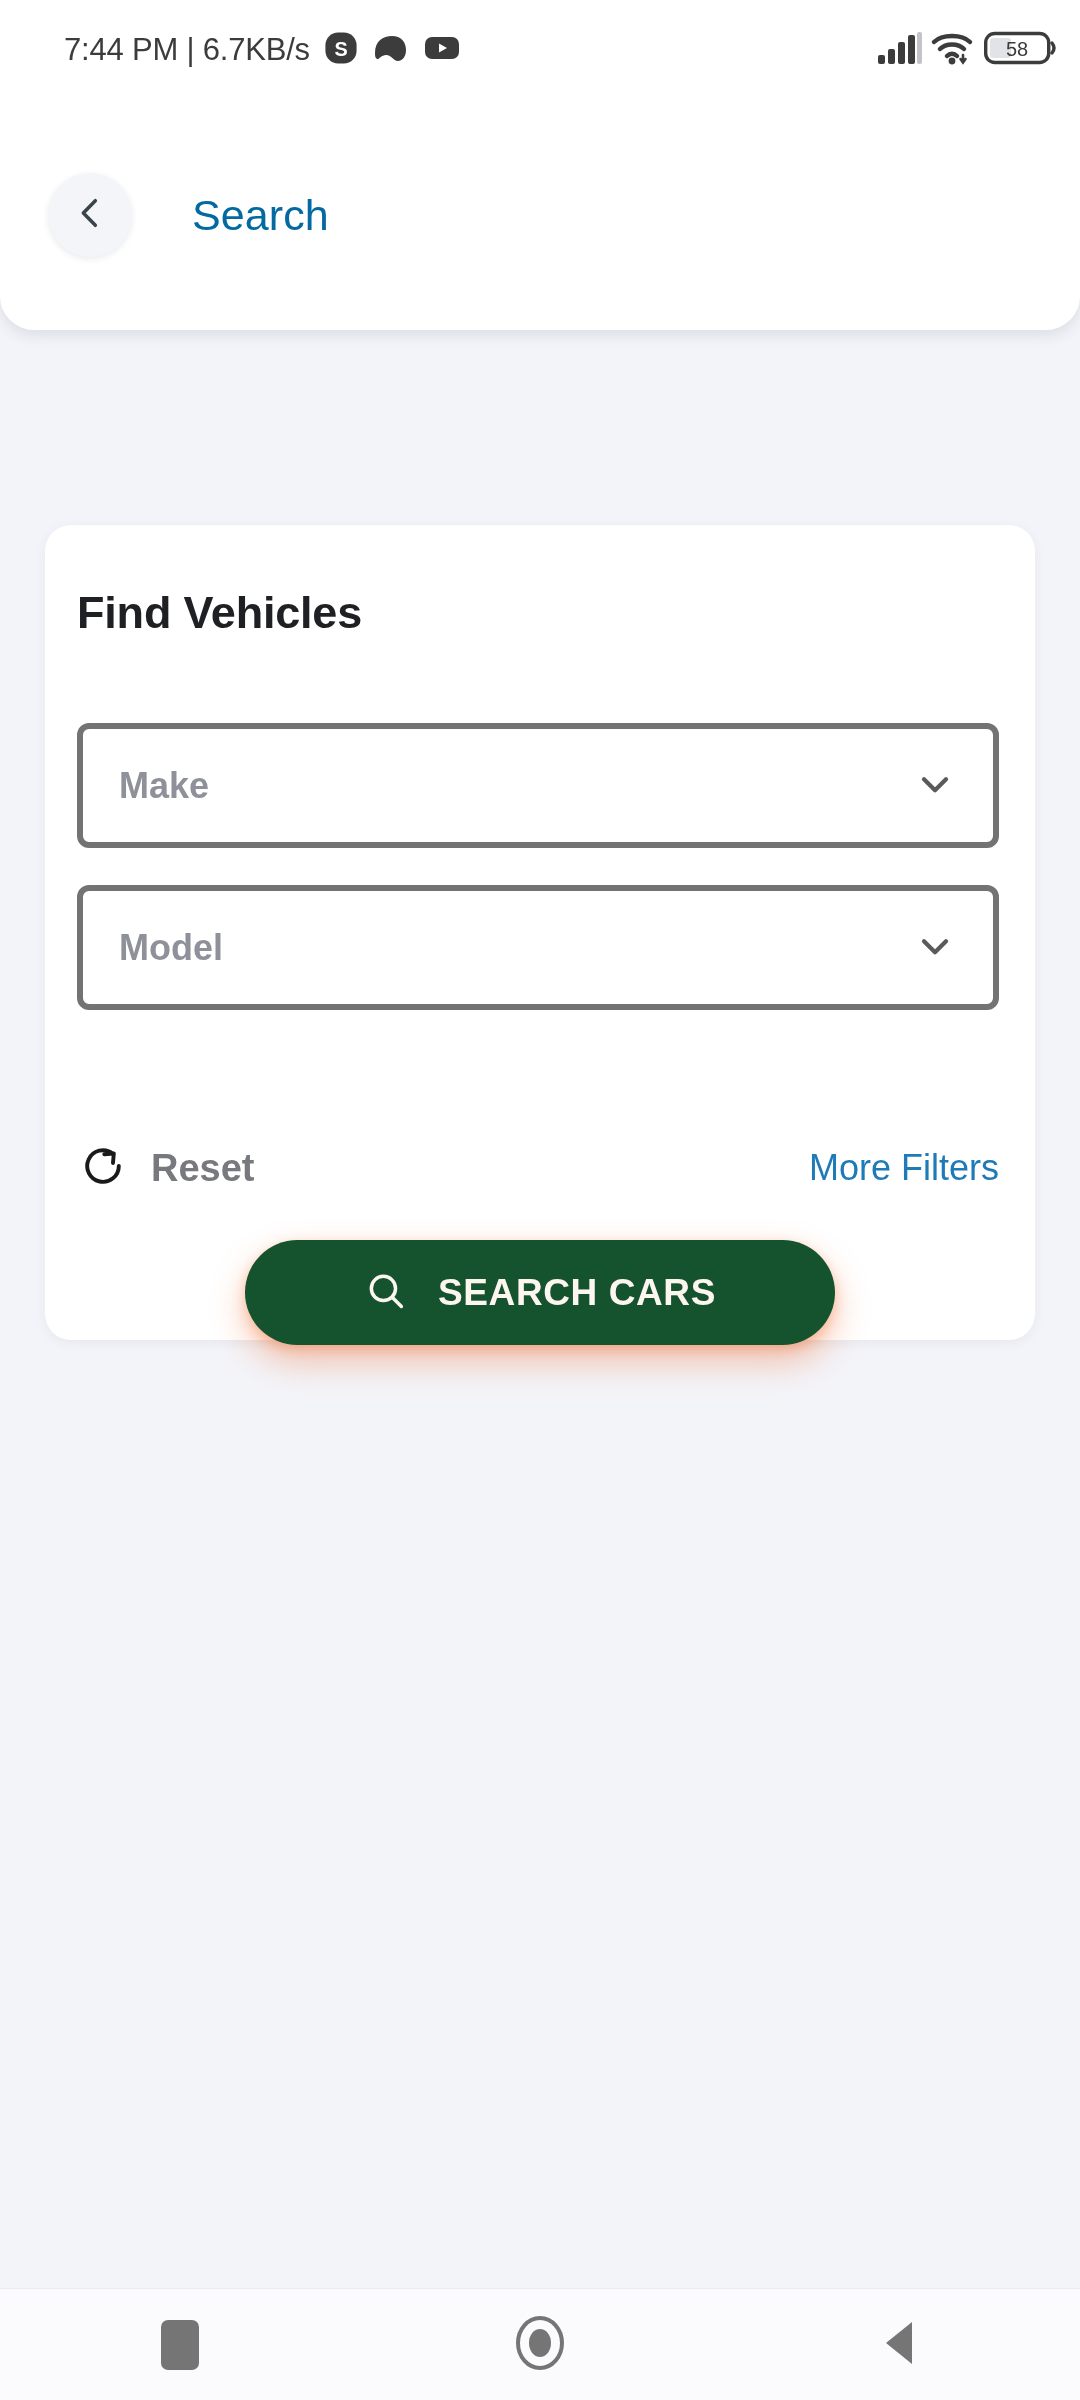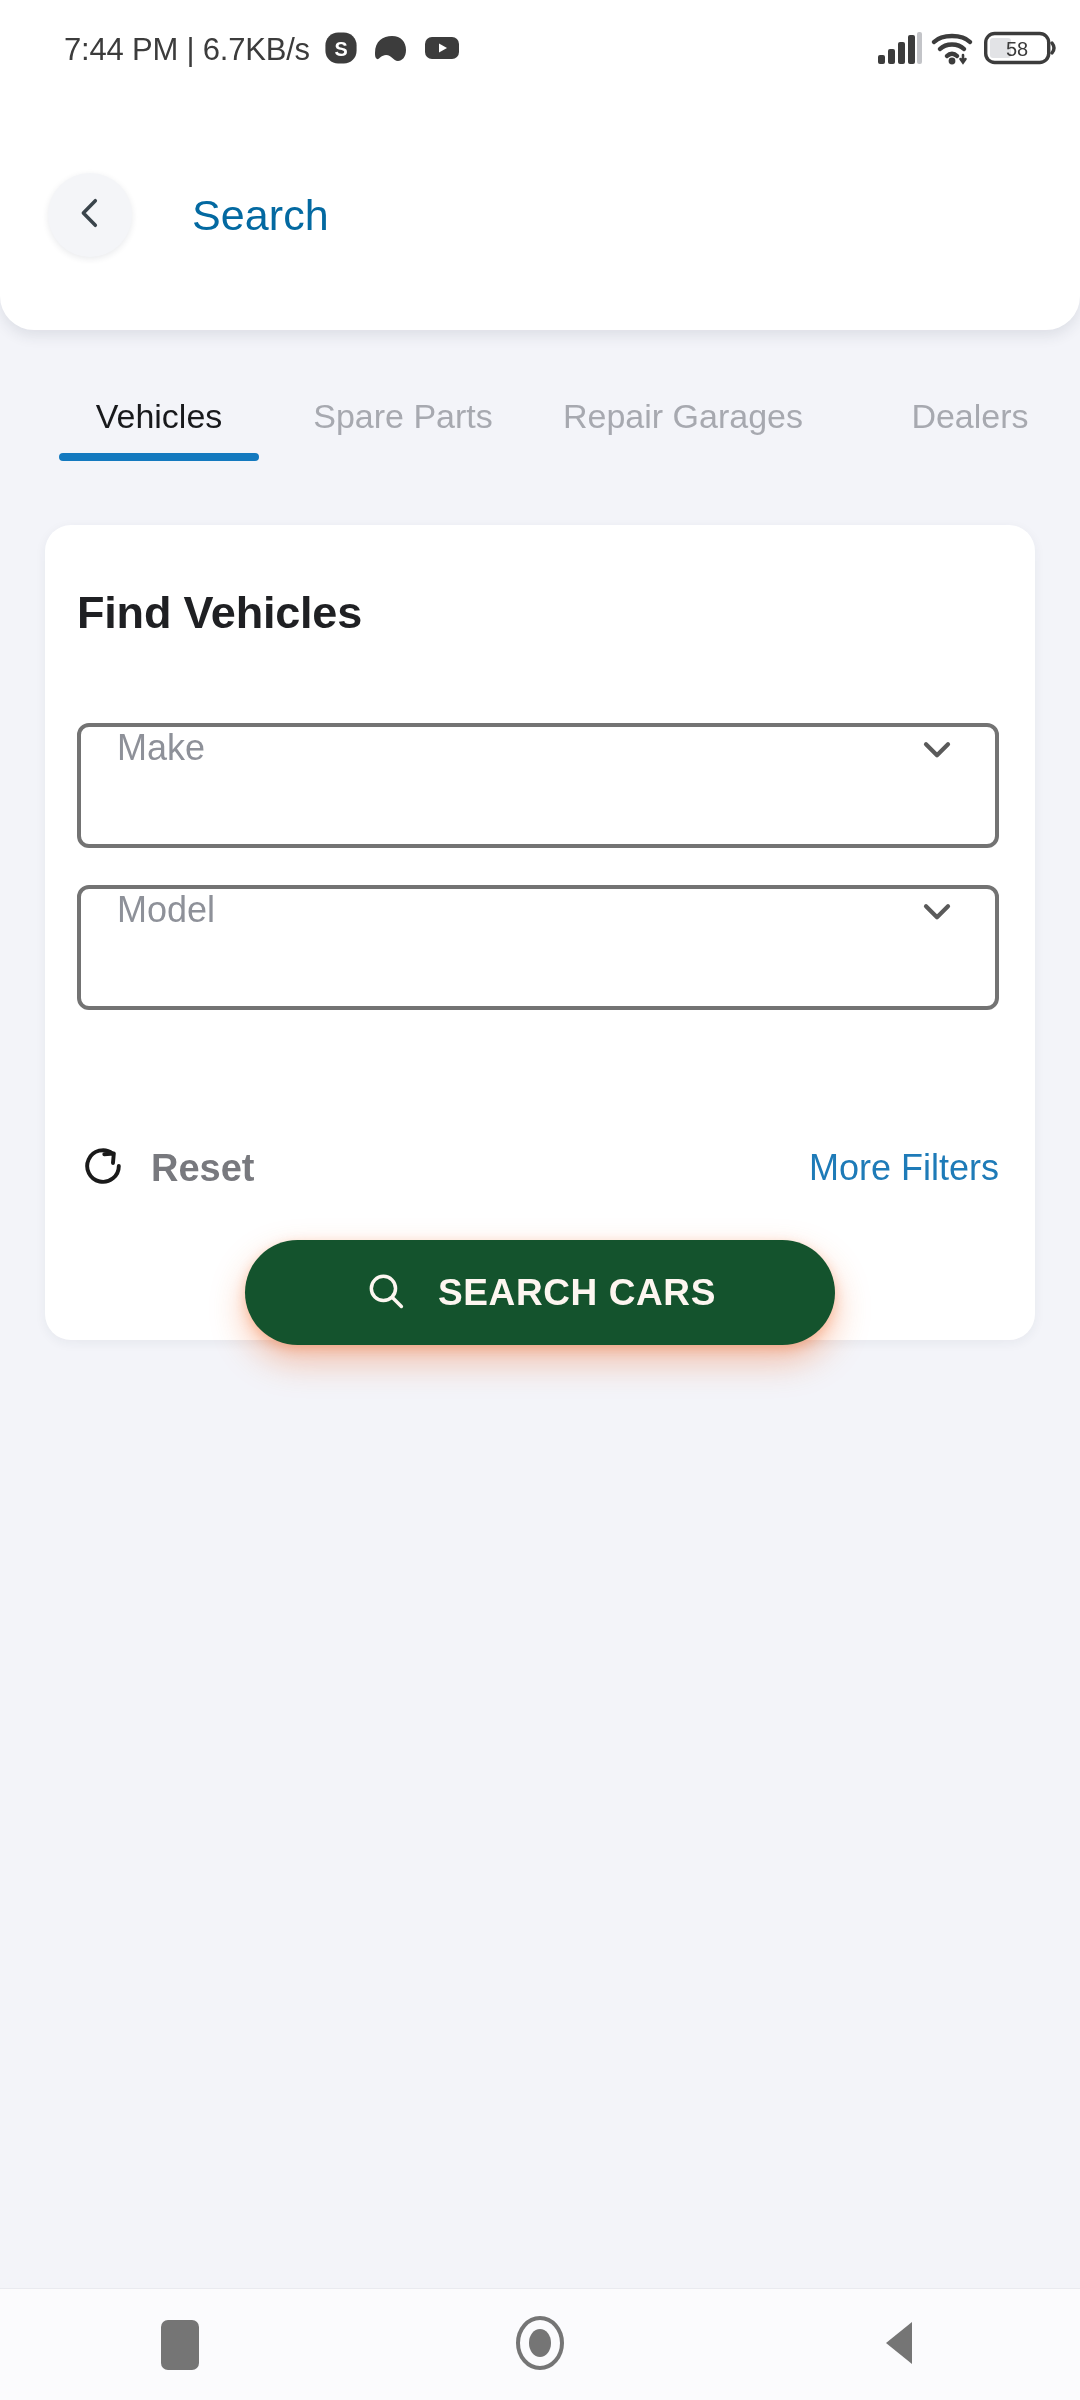--- a/index.html
+++ b/index.html
@@ -154,26 +154,28 @@
     letter-spacing:-0.2px;
     text-align:right;
   }
 
   
   .field {
     position:absolute;
     left:32px;
     width:922px;
     height:125px;
-    border:4px solid #737373;
+    border:6px solid #737373;
     border-radius:12px;
     background:#ffffff;
     display:flex;
+    align-items:center;
     padding:0 36px;
     cursor:pointer;
+    font-weight:bold;
   }
   .field-make  { top:198px; }
   .field-model { top:360px; }
   .field-placeholder {
     flex:1;
     font-size:36px;
     color:#8e9199;
   }
 
   
@@ -328,42 +330,20 @@
         <span>
           <svg width="40" height="40" viewBox="0 0 24 24">
             <path d="M15.2 4.6 L8 12 l7.2 7.4" stroke="#3a444b" stroke-width="2.1" fill="none" stroke-linecap="round" stroke-linejoin="round"></path>
           </svg>
         </span>
       </div>
       <span class="page-title">Search</span>
     </div>
   </div>
 
-  <div class="tabbar">
-
-    <div class="tab tab-0 active">
-      <span class="tab-label">Vehicles</span>
-      <span class="underline"></span>
-    </div>
-
-    <div class="tab tab-1">
-      <span class="tab-label">Spare Parts</span>
-      <span class="underline"></span>
-    </div>
-
-    <div class="tab tab-2">
-      <span class="tab-label">Repair Garages</span>
-      <span class="underline"></span>
-    </div>
-
-    <div class="tab tab-3">
-      <span class="tab-label">Dealers</span>
-      <span class="underline"></span>
-    </div>
-  </div>
 
   <div class="card">
 
     <span class="card-title">Find Vehicles</span>
 
     <div class="field field-make">
       <span class="field-placeholder">Make</span>
       <span>
         <svg width="44" height="44" viewBox="0 0 24 24">
           <path d="M6 9.4 L12 15.4 L18 9.4" stroke="#5a5a5a" stroke-width="2.3" fill="none" stroke-linecap="round" stroke-linejoin="round"></path>

